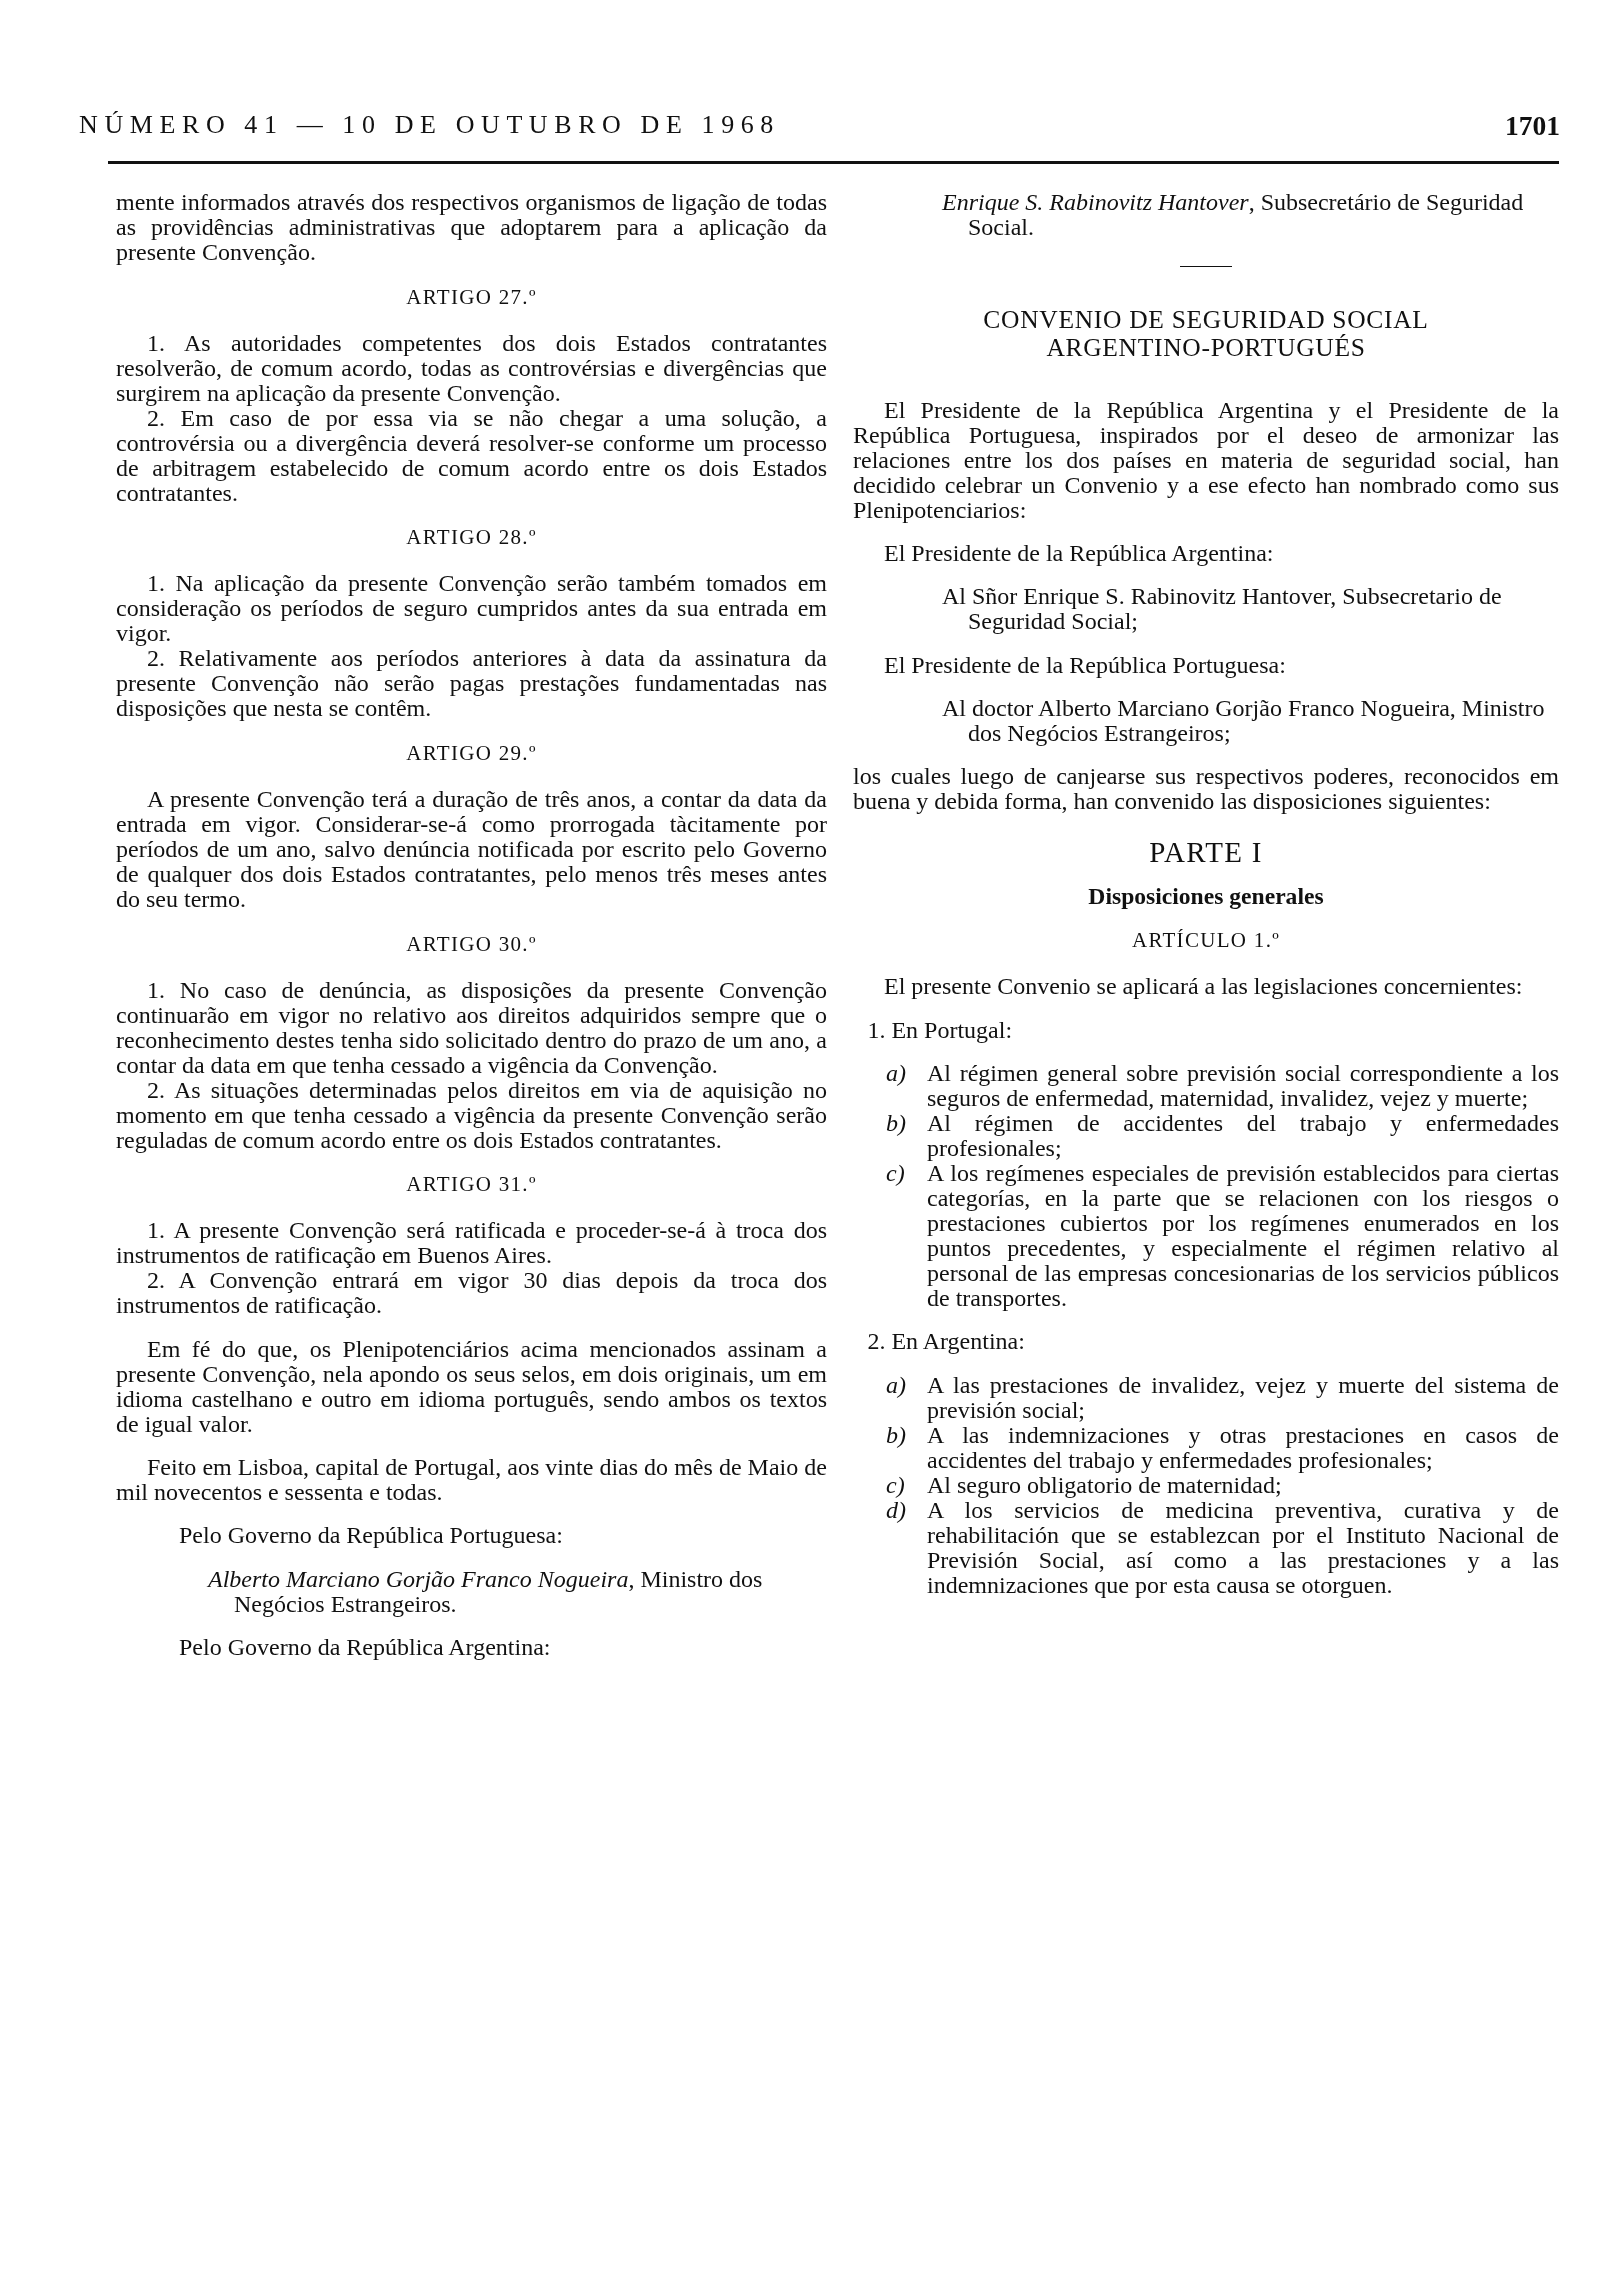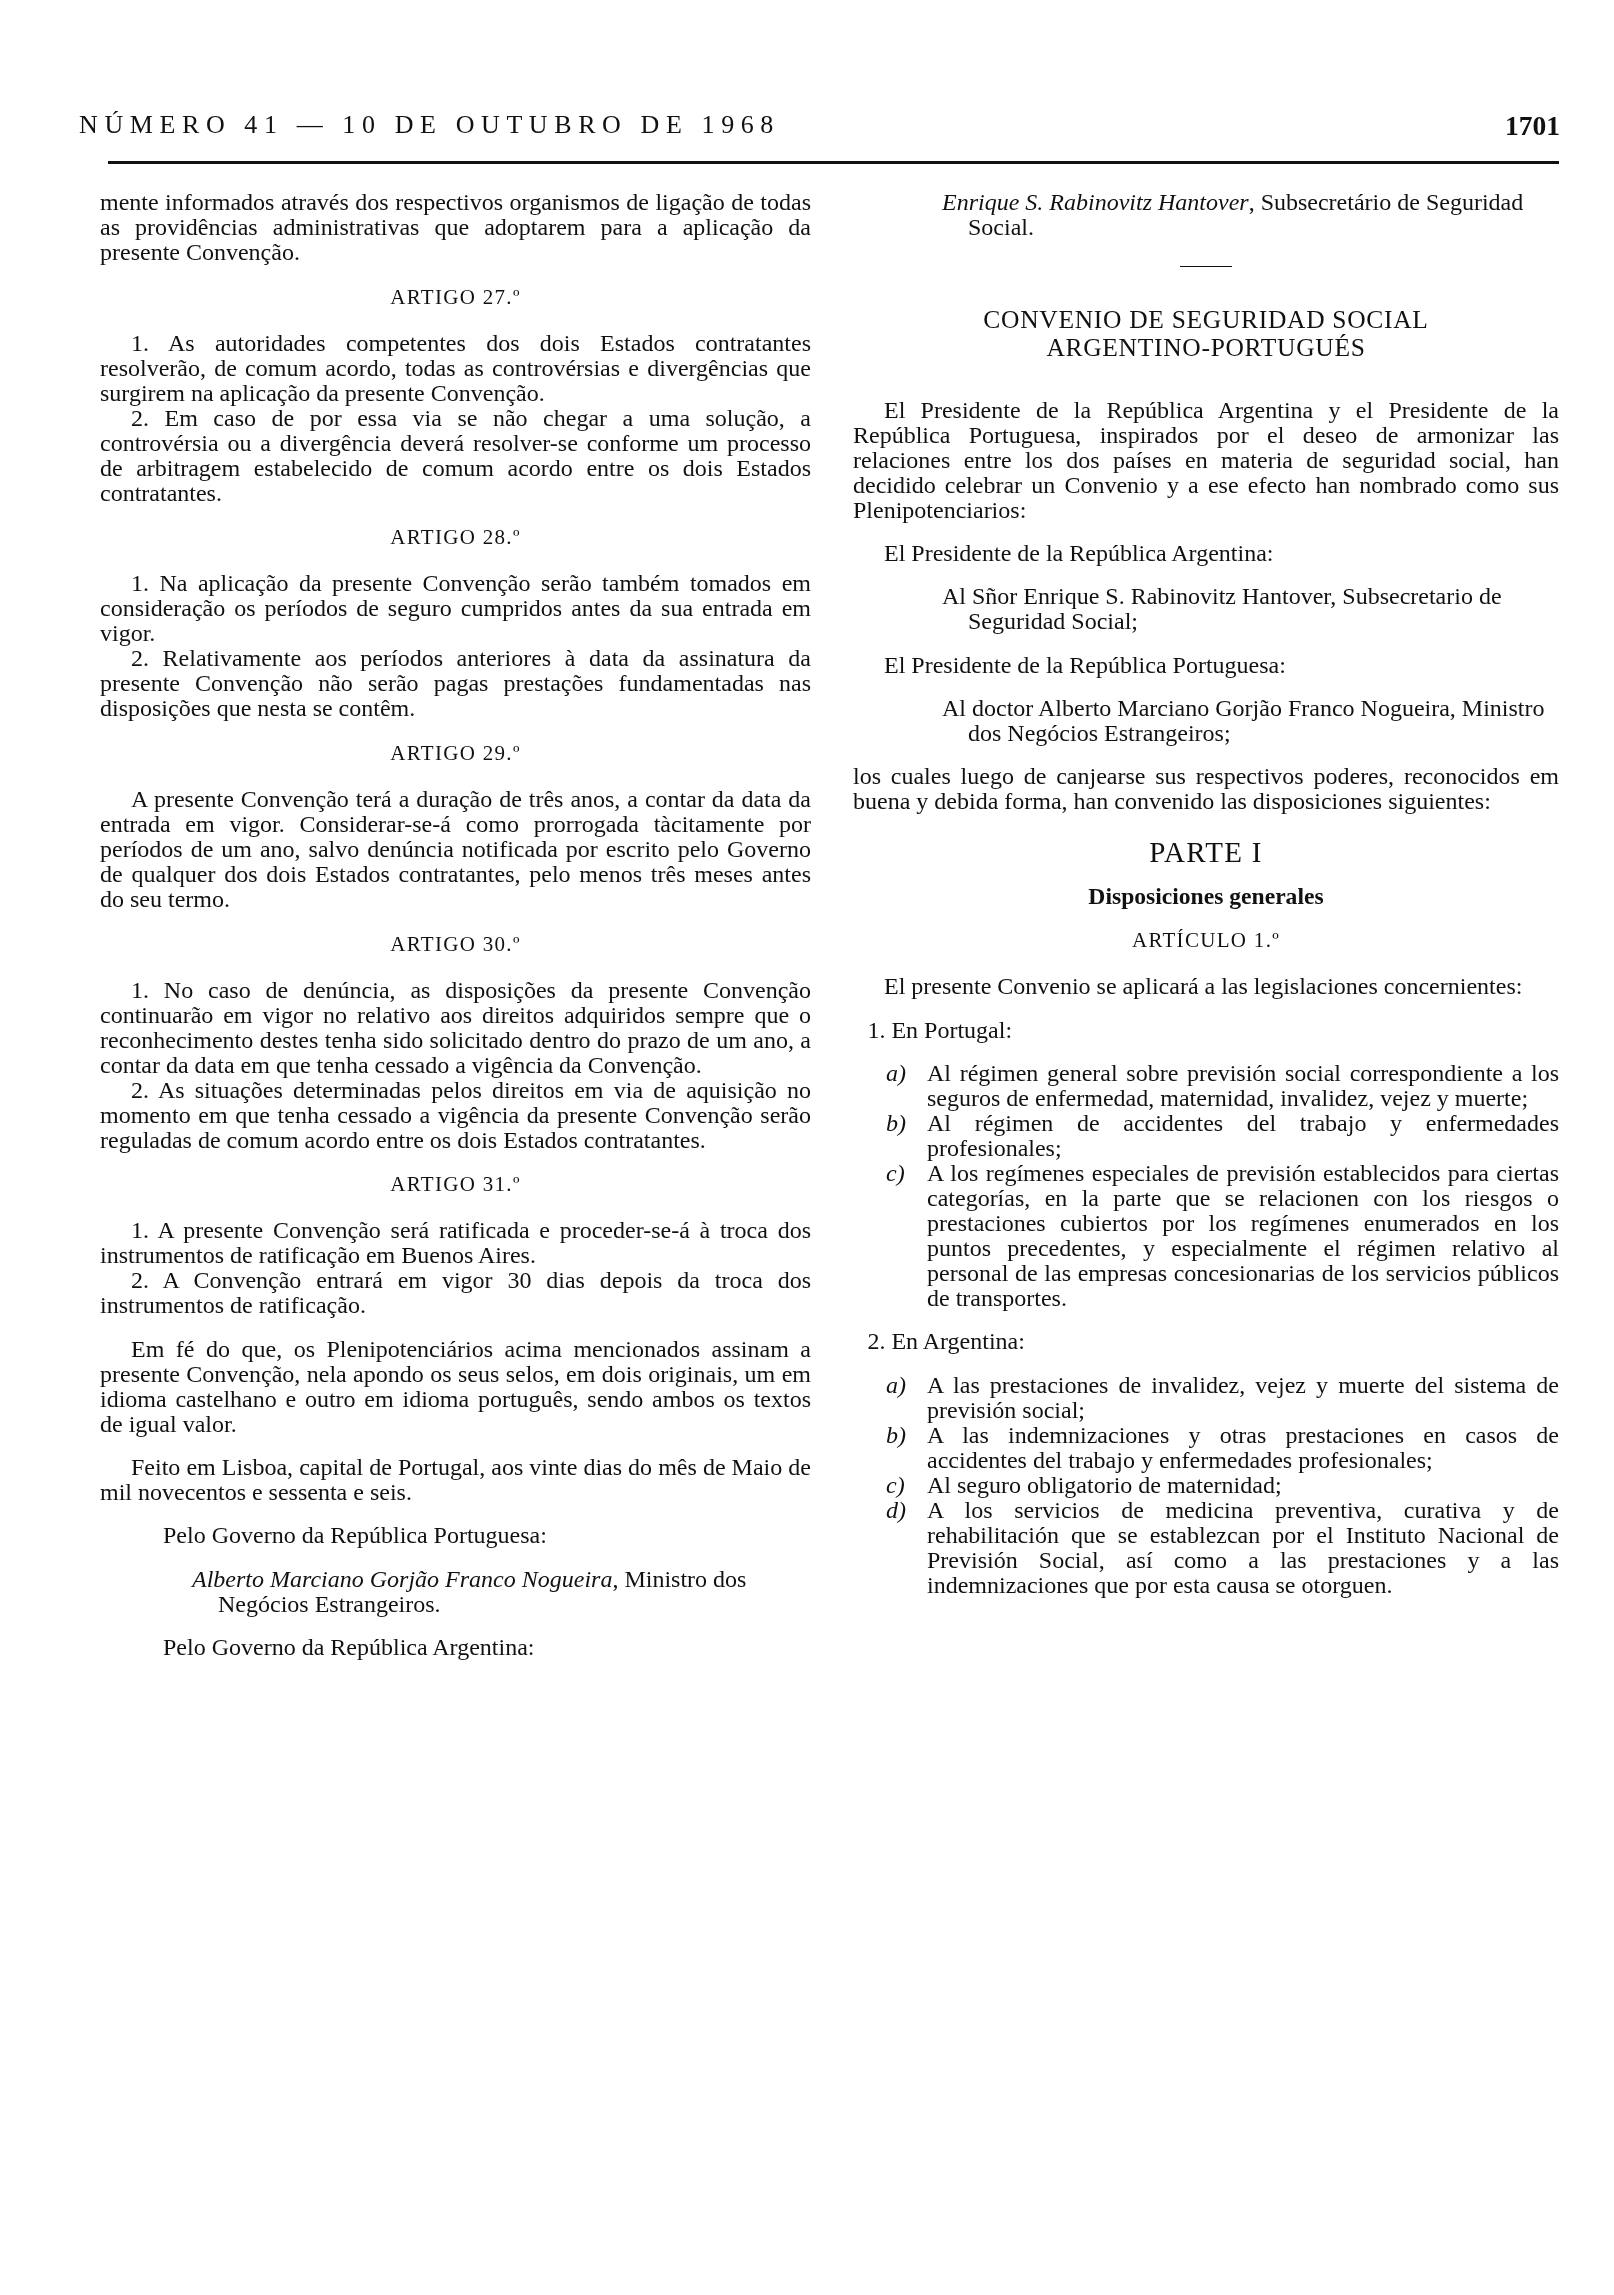--- a/index.html
+++ b/index.html
@@ -15,21 +15,21 @@
   }
   .header .right {
     position: absolute; right: 0; top: 0; font-size: 27.5px; font-weight: bold;
   }
   .rule {
     position: absolute; left: 108px; top: 161px; width: 1451px; height: 3.3px; background: #111;
   }
   .col {
     position: absolute; top: 190px; font-size: 24px; line-height: 25px; text-align: justify;
   }
-  .col.left { left: 100px; width: 711px; }
+  .col.left { left: 116px; width: 711px; }
   .col.right { left: 853px; width: 706px; }
   p { margin: 0; }
   .indent { text-indent: 31px; }
   .heading { text-align: center; font-size: 21px; letter-spacing: 1.3px; margin: 19.7px 0 21px 0; }
   .gap { height: 18.3px; }
   .sig-it { font-style: italic; }
   .sig-block { padding-left: 118px; text-indent: -26px; text-align: left; }
   .sig-block.right-sig { padding-left: 115px; text-indent: -26px; }
   .title-block { text-align: center; font-weight: normal; font-size: 25.5px; line-height: 27.5px; letter-spacing: 0.7px; }
   .short-rule { width: 52px; height: 1.3px; background: #111; margin: 26px auto 39px auto; }
@@ -77,21 +77,21 @@
 
   <div>
     <div class="heading">ARTIGO 31.º</div>
     <p class="indent">1. A presente Convenção será ratificada e proceder-se-á à troca dos instrumentos de ratificação em Buenos Aires.</p>
     <p class="indent">2. A Convenção entrará em vigor 30 dias depois da troca dos instrumentos de ratificação.</p>
   </div>
 
   <div class="gap"></div>
   <p class="indent">Em fé do que, os Plenipotenciários acima mencionados assinam a presente Convenção, nela apondo os seus selos, em dois originais, um em idioma castelhano e outro em idioma português, sendo ambos os textos de igual valor.</p>
   <div class="gap"></div>
-  <p class="indent">Feito em Lisboa, capital de Portugal, aos vinte dias do mês de Maio de mil novecentos e sessenta e seis.</p>
+  <p class="indent">Feito em Lisboa, capital de Portugal, aos vinte dias do mês de Maio de mil novecentos e sessenta e todas.</p>
   <div class="gap"></div>
   <p style="padding-left:63px">Pelo Governo da República Portuguesa:</p>
   <div class="gap"></div>
   <p class="sig-block"><span class="sig-it">Alberto Marciano Gorjão Franco Nogueira</span><span>, Ministro dos Negócios Estrangeiros.</span></p>
   <div class="gap"></div>
   <p style="padding-left:63px">Pelo Governo da República Argentina:</p>
 </div>
 
 <div class="col right">
   <p class="sig-block right-sig"><span class="sig-it">Enrique S. Rabinovitz Hantover</span><span>, Subsecretário de Seguridad Social.</span></p>

